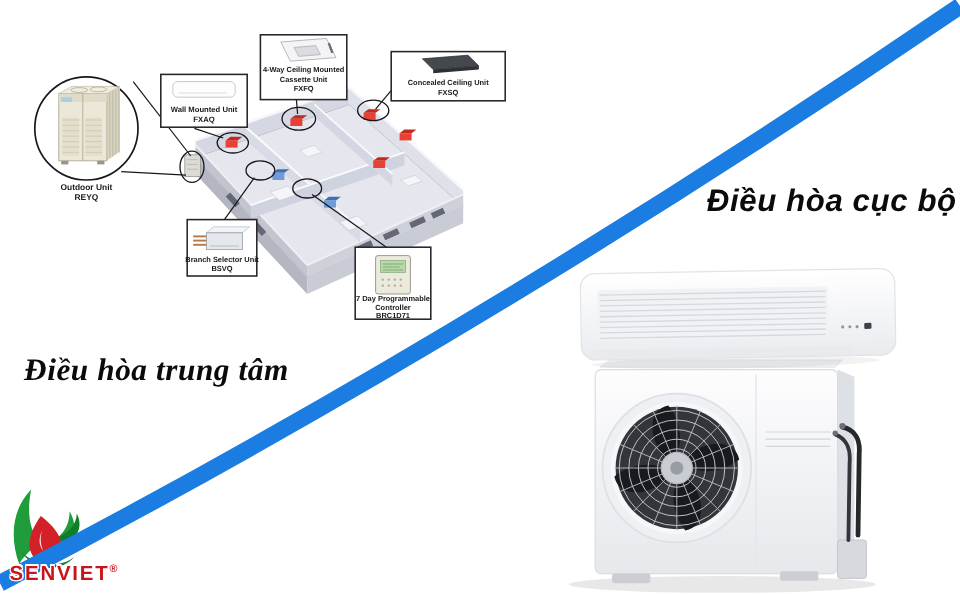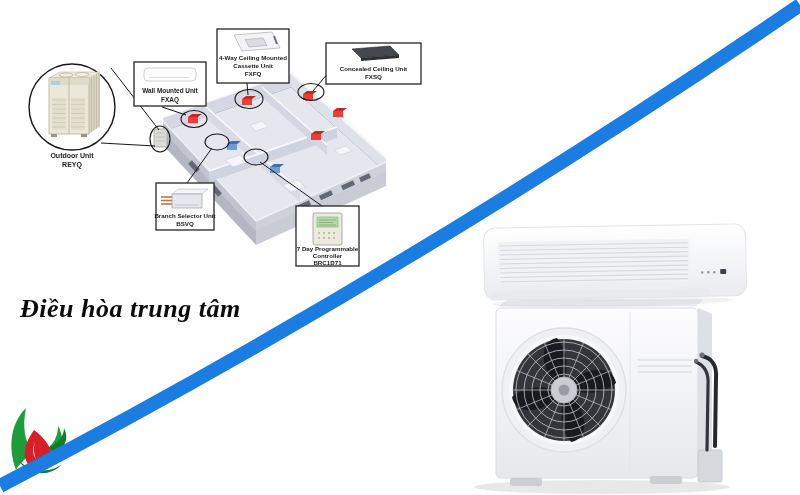--- a/index.html
+++ b/index.html
@@ -345,14 +345,16 @@
     <path d="M12,58 C24,70 44,72 56,62 C46,74 24,76 12,58 Z" fill="#0f7d2a"></path>
     <path d="M28,28 C18,42 16,54 22,62 C28,70 40,69 44,60 C49,49 40,37 28,28 Z" fill="#d42027"></path>
     <path d="M30,38 C26,46 26,52 30,57 C27,50 27.5,43 30,38 Z" fill="#ffffff" opacity="0.9"></path>
   </svg>
 
   <svg class="layer" style="left:0;top:0;z-index:20;pointer-events:none" width="800" height="495" viewBox="0 0 800 495">
     <path d="M0,486 Q400,278 800,5" fill="none" stroke-width="14" stroke="#1b7ce2"></path>
   </svg>
 
   <div id="heading-left" class="heading">Điều hòa trung tâm</div>
-
+  <div id="heading-right" class="heading">Điều hòa cục bộ</div>
+
+  <div id="brand"><span>SENVIET</span><sup>®</sup></div>
 </div>
 
 </body></html>

